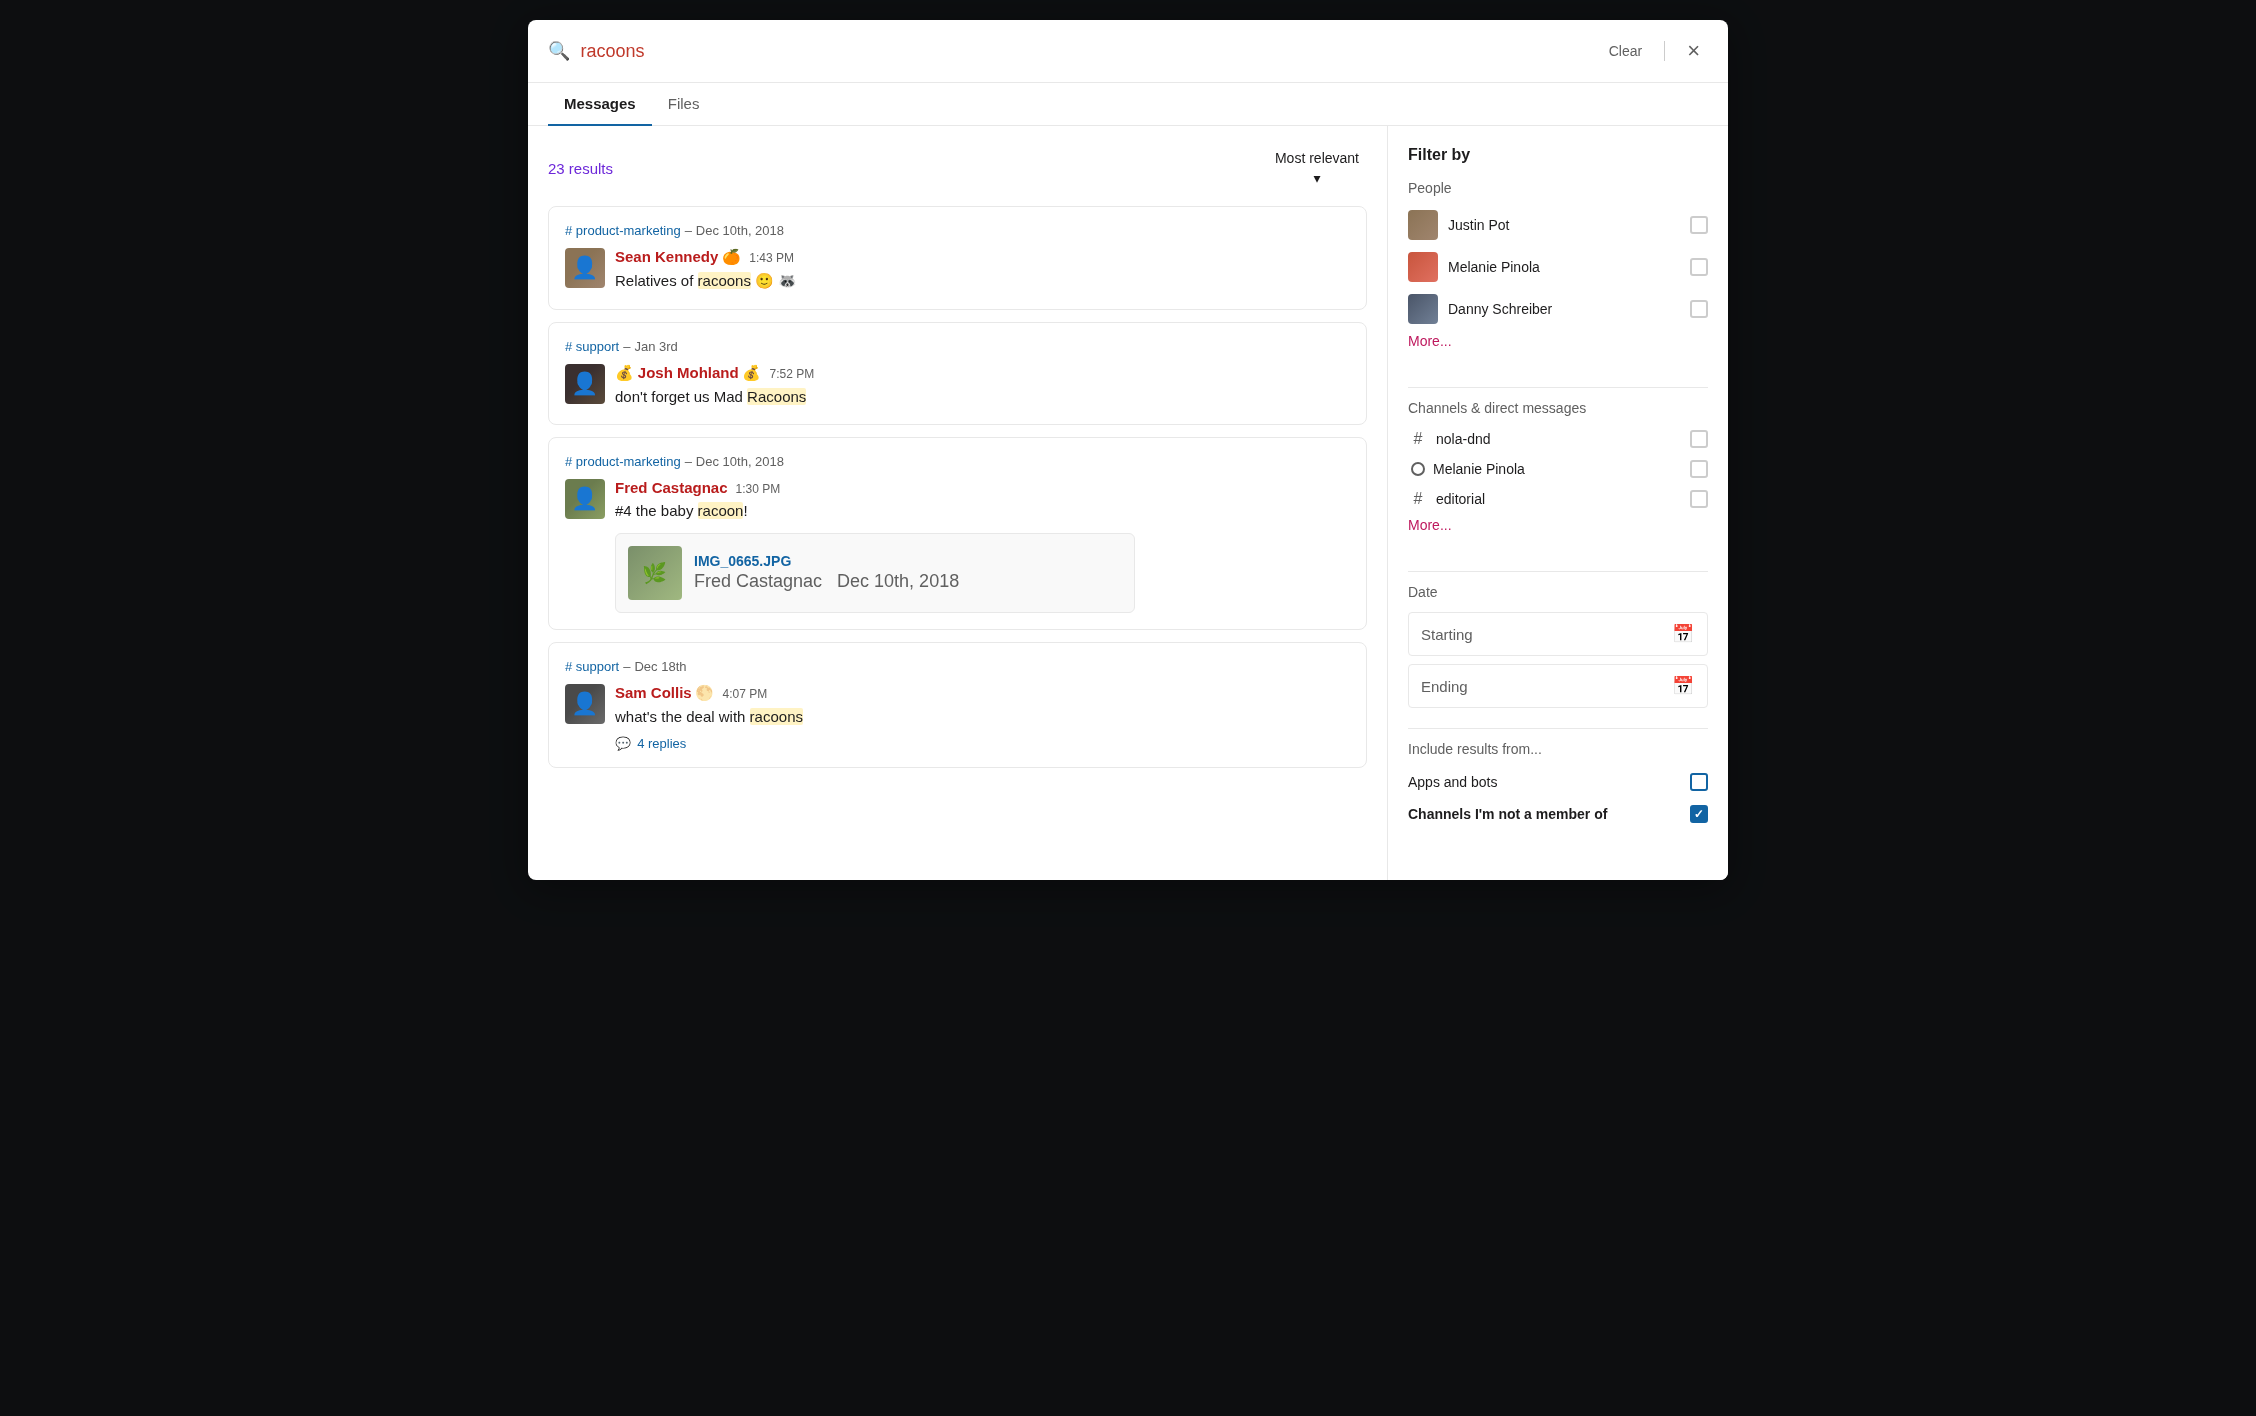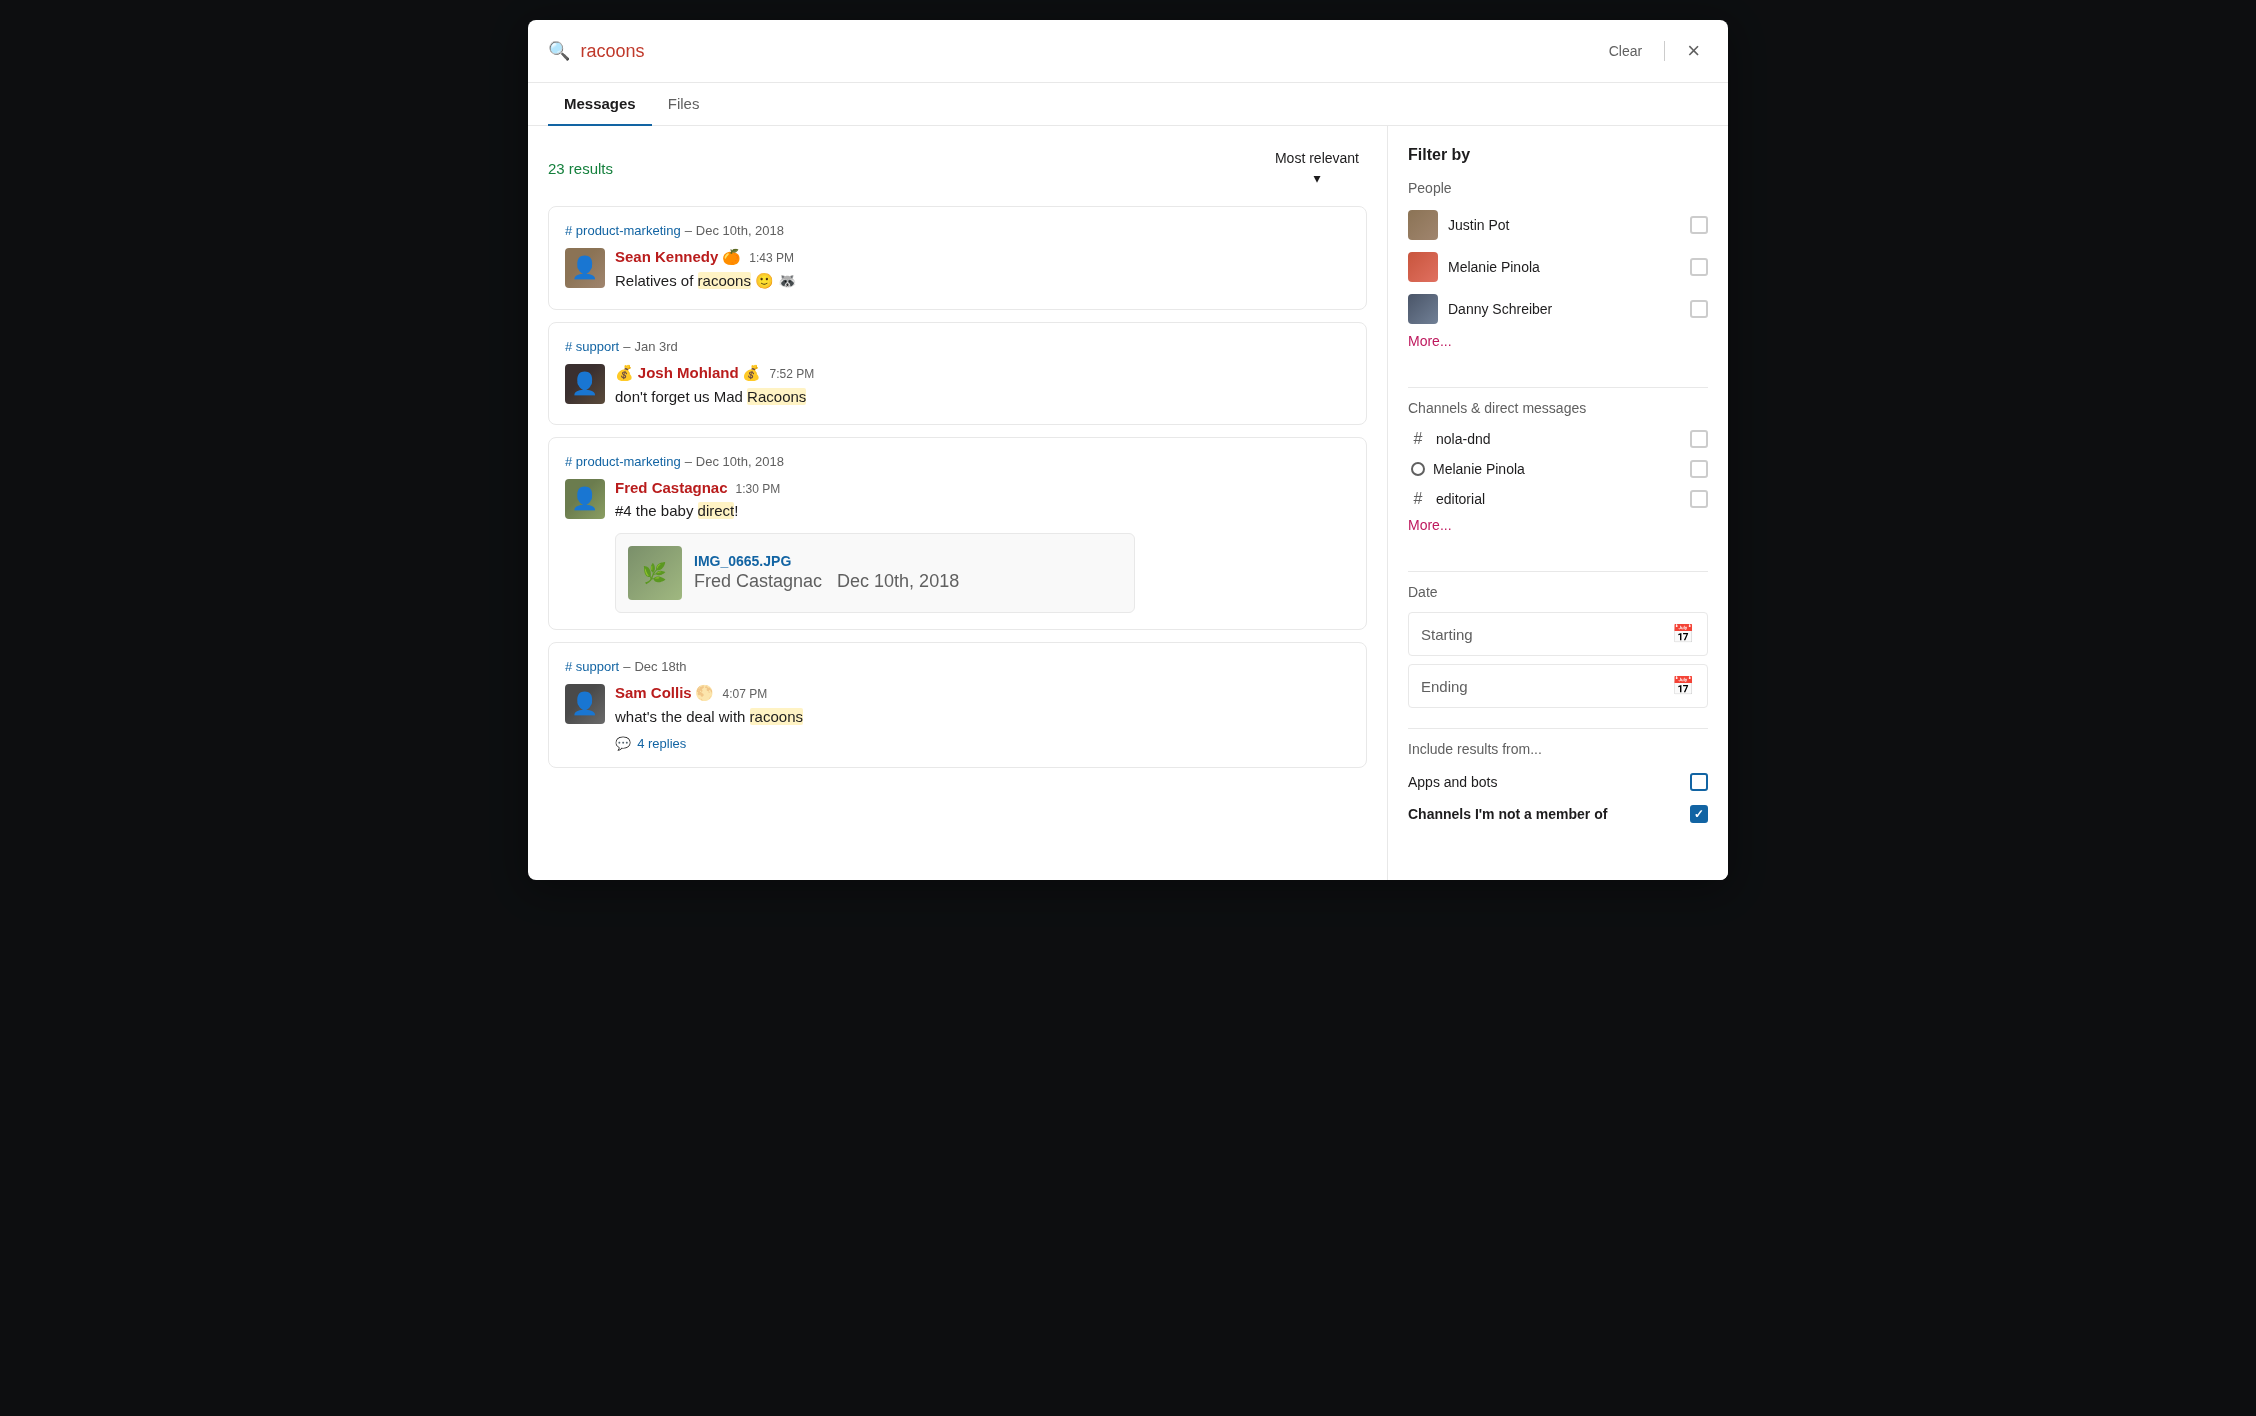--- a/index.html
+++ b/index.html
@@ -112,21 +112,21 @@
       border-right: 1px solid #e8e8e8;
     }
     .results-header {
       display: flex;
       align-items: center;
       justify-content: space-between;
       margin-bottom: 16px;
     }
     .results-count {
       font-size: 15px;
-      color: #15803d;
+      color: #6d28d9;
       font-weight: 400;
     }
     .sort-dropdown {
       display: flex;
       align-items: center;
       gap: 4px;
       font-size: 14px;
       color: #1d1c1d;
       cursor: pointer;
       background: none;
@@ -498,21 +498,21 @@
           <div class="message-row">
             <div class="avatar avatar-3">
               <span style="font-size:22px;">👤</span>
             </div>
             <div class="message-content">
               <div class="message-author-line">
                 <span class="author-name">Fred Castagnac</span>
                 <span class="message-time">1:30 PM</span>
               </div>
               <div class="message-text">
-                #4 the baby <span class="highlight">direct</span>!
+                #4 the baby <span class="highlight">racoon</span>!
               </div>
               <div class="attachment-card">
                 <div class="attachment-thumb">🌿</div>
                 <div class="attachment-info">
                   <div class="file-name">IMG_0665.JPG</div>
                   <div class="file-meta">Fred Castagnac &nbsp; Dec 10th, 2018</div>
                 </div>
               </div>
             </div>
           </div>

